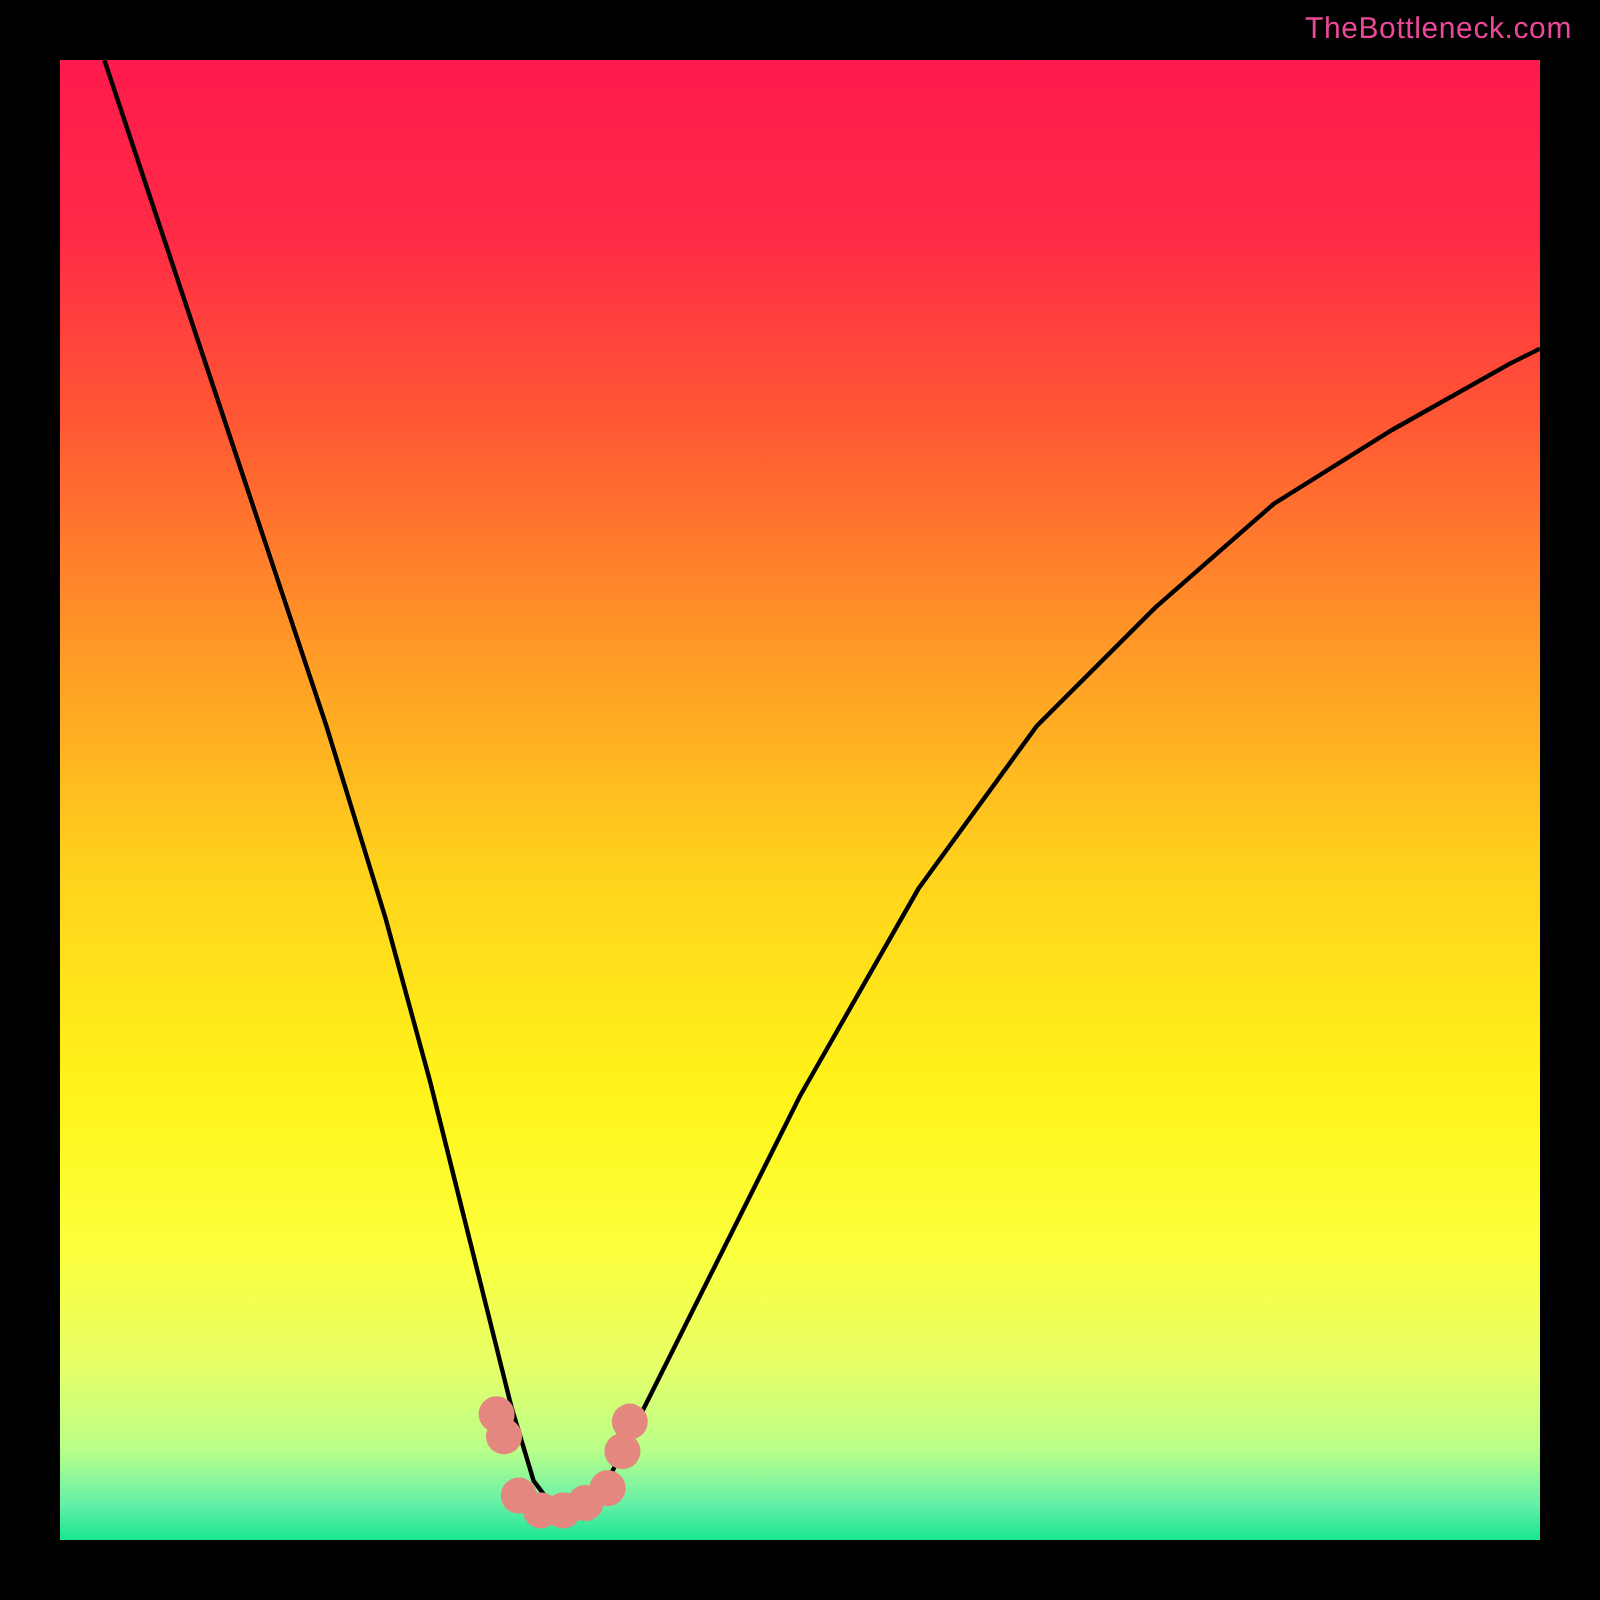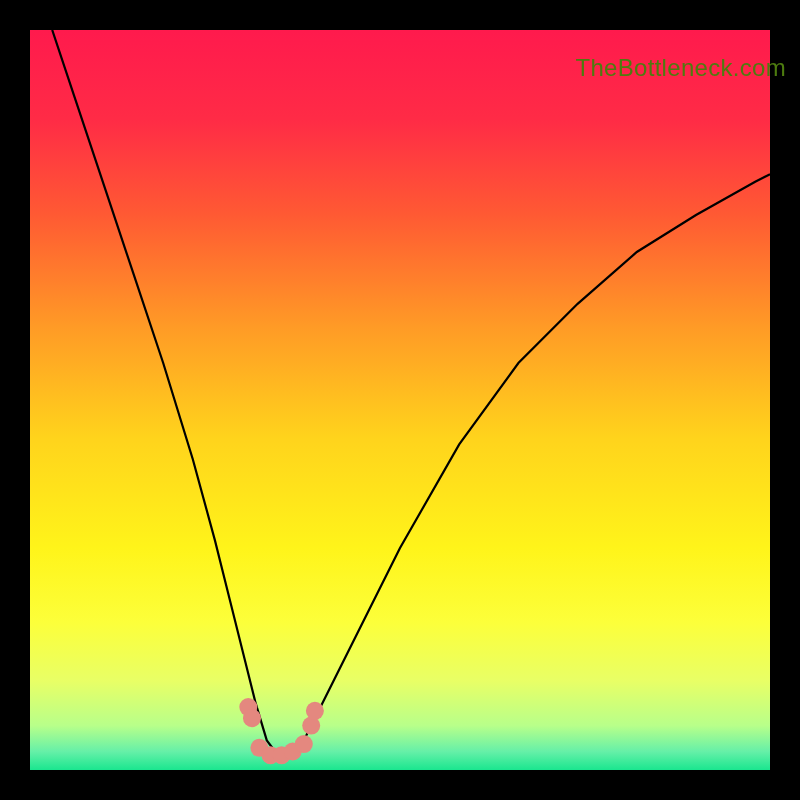--- a/index.html
+++ b/index.html
@@ -12,26 +12,25 @@
   .container {
     width: 800px;
     height: 800px;
     background: #000;
     position: relative;
   }
   .watermark {
     position: absolute;
     top: 6px;
     right: 14px;
-    color: #4d7c0f;
-    font-size: 24px;
+    color: #ec4899;
+    font-size: 15px;
     font-weight: 500;
     z-index: 10;
     letter-spacing: 0.3px;
-    margin-top: 48px;
   }
   .plot-area {
     position: absolute;
     top: 30px;
     left: 30px;
     width: 740px;
     height: 740px;
   }
 </style>
 </head>

